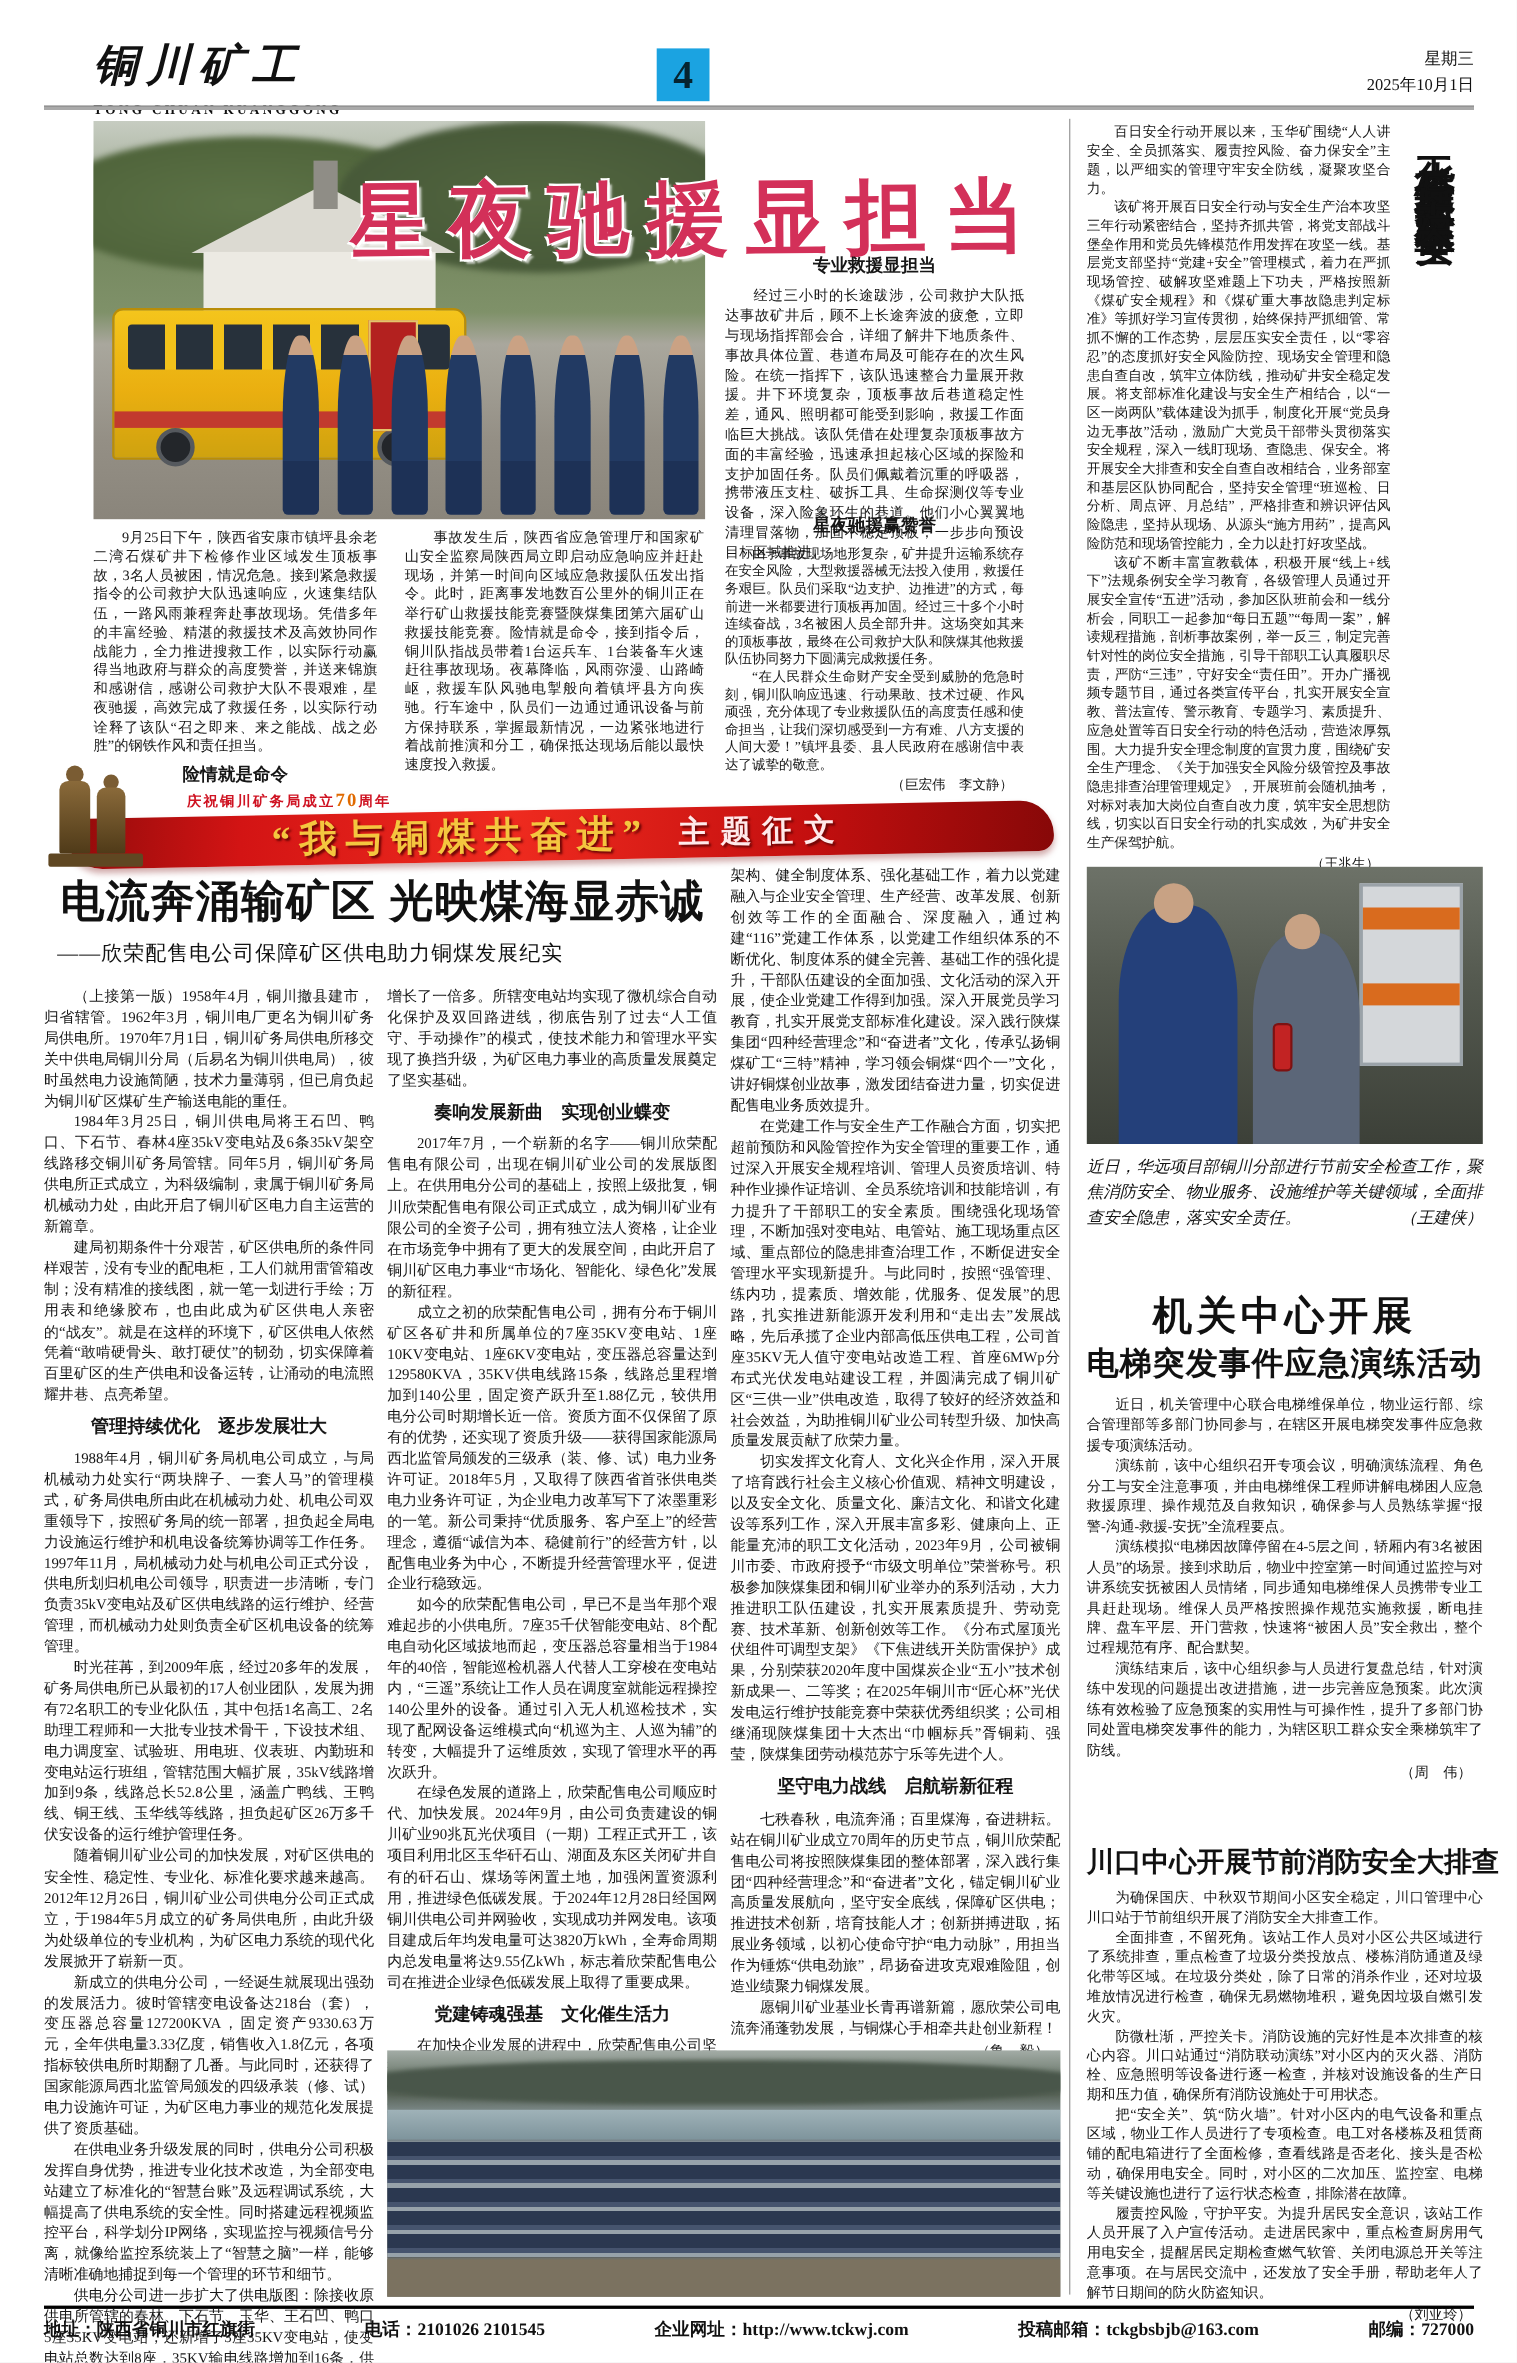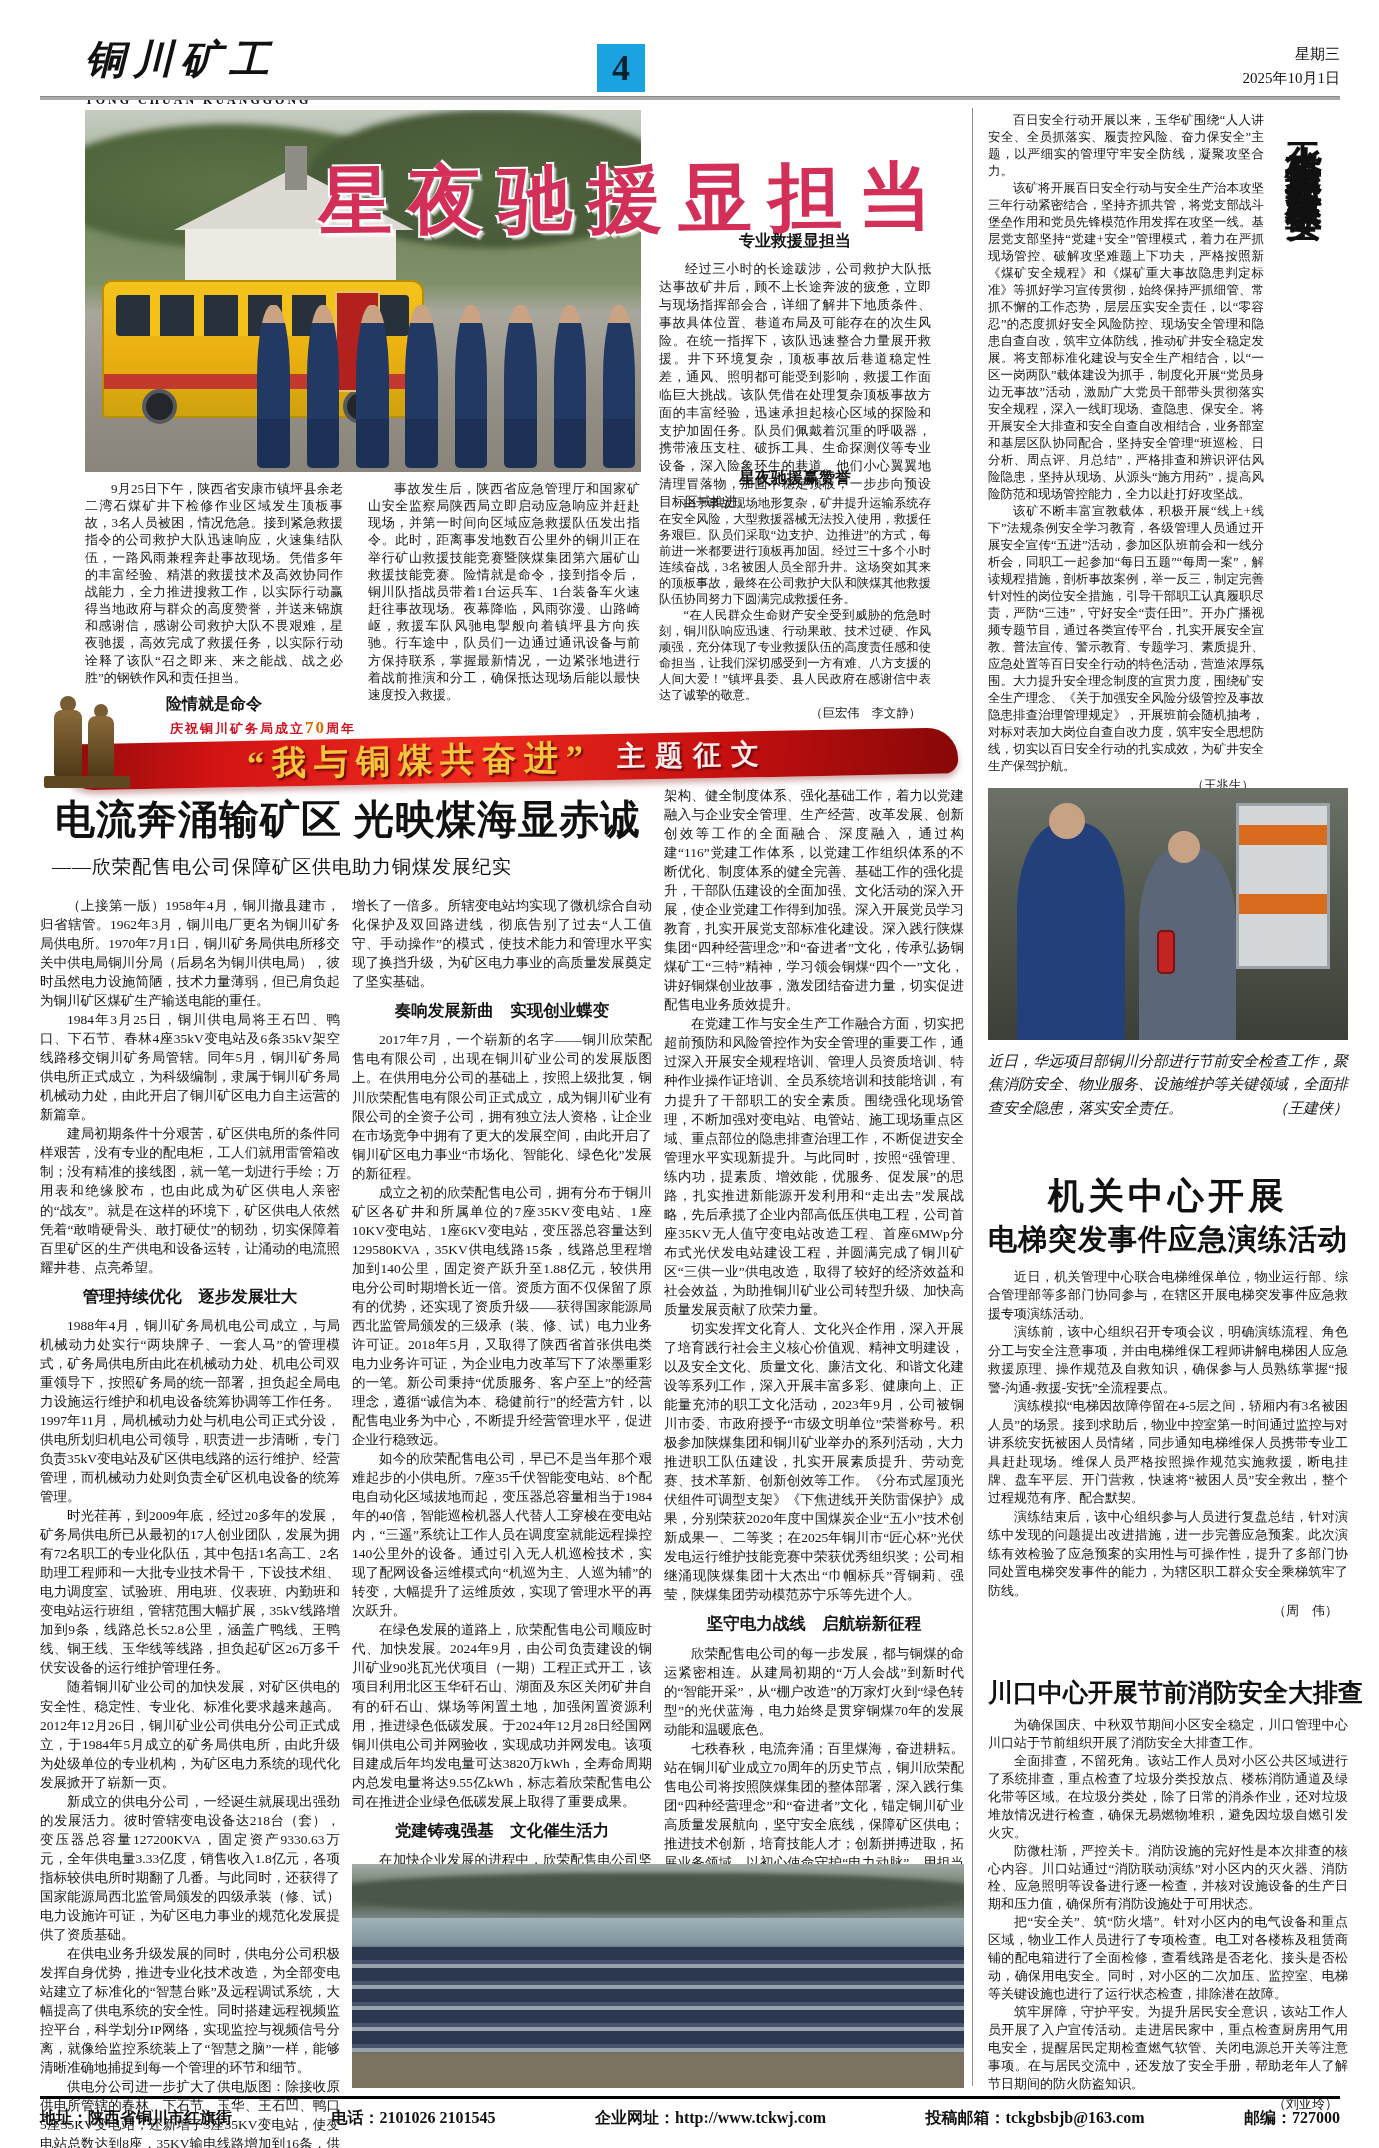--- a/index.html
+++ b/index.html
@@ -174,21 +174,21 @@
     <p>演练结束后，该中心组织参与人员进行复盘总结，针对演练中发现的问题提出改进措施，进一步完善应急预案。此次演练有效检验了应急预案的实用性与可操作性，提升了多部门协同处置电梯突发事件的能力，为辖区职工群众安全乘梯筑牢了防线。</p>
     <div class="byline">（周　伟）</div>
   </div>
 
   <div class="abs r-title3" style="left:988px;top:1676px;width:360px">川口中心开展节前消防安全大排查</div>
   <div class="abs bodytxt" style="left:988px;top:1716px;width:360px;height:372px;font-size:13px;line-height:1.38">
     <p>为确保国庆、中秋双节期间小区安全稳定，川口管理中心川口站于节前组织开展了消防安全大排查工作。</p>
     <p>全面排查，不留死角。该站工作人员对小区公共区域进行了系统排查，重点检查了垃圾分类投放点、楼栋消防通道及绿化带等区域。在垃圾分类处，除了日常的消杀作业，还对垃圾堆放情况进行检查，确保无易燃物堆积，避免因垃圾自燃引发火灾。</p>
     <p>防微杜渐，严控关卡。消防设施的完好性是本次排查的核心内容。川口站通过“消防联动演练”对小区内的灭火器、消防栓、应急照明等设备进行逐一检查，并核对设施设备的生产日期和压力值，确保所有消防设施处于可用状态。</p>
     <p>把“安全关”、筑“防火墙”。针对小区内的电气设备和重点区域，物业工作人员进行了专项检查。电工对各楼栋及租赁商铺的配电箱进行了全面检修，查看线路是否老化、接头是否松动，确保用电安全。同时，对小区的二次加压、监控室、电梯等关键设施也进行了运行状态检查，排除潜在故障。</p>
-    <p>筑牢屏障，守护平安。为提升居民安全意识，该站工作人员开展了入户宣传活动。走进居民家中，重点检查厨房用气用电安全，提醒居民定期检查燃气软管、关闭电源总开关等注意事项。在与居民交流中，还发放了安全手册，帮助老年人了解节日期间的防火防盗知识。</p>
+    <p>履责控风险，守护平安。为提升居民安全意识，该站工作人员开展了入户宣传活动。走进居民家中，重点检查厨房用气用电安全，提醒居民定期检查燃气软管、关闭电源总开关等注意事项。在与居民交流中，还发放了安全手册，帮助老年人了解节日期间的防火防盗知识。</p>
     <div class="byline">（刘亚玲）</div>
   </div>
 
   <div class="abs" style="left:40px;top:720px;width:925px;height:70px">
     <div class="abs anniv" style="left:130px;top:-2px;overflow:hidden;height:16px">
       <span>庆祝铜川矿务局成立</span><b>70</b><span>周年</span>
     </div>
     <div class="abs ribbon" style="left:18px;top:16px;width:900px;height:46px">
       <span class="ribbon-quote">“我与铜煤共奋进”</span>
       <span class="ribbon-label">主题征文</span>
@@ -228,21 +228,20 @@
     <p>在绿色发展的道路上，欣荣配售电公司顺应时代、加快发展。2024年9月，由公司负责建设的铜川矿业90兆瓦光伏项目（一期）工程正式开工，该项目利用北区玉华矸石山、湖面及东区关闭矿井自有的矸石山、煤场等闲置土地，加强闲置资源利用，推进绿色低碳发展。于2024年12月28日经国网铜川供电公司并网验收，实现成功并网发电。该项目建成后年均发电量可达3820万kWh，全寿命周期内总发电量将达9.55亿kWh，标志着欣荣配售电公司在推进企业绿色低碳发展上取得了重要成果。</p>
     <h3 class="subhd" style="font-size:16.5px">党建铸魂强基　文化催生活力</h3>
     <p>在加快企业发展的进程中，欣荣配售电公司坚持以高质量党建引领企业高质量发展，紧紧围绕陕煤集团统一部署和铜川矿业公司党建工作各项要求，聚焦实施党建“创新提质”工程，全力打造“双融双创”铜煤特色党建品牌，以2023年公司党总支升格为党委为新起点，全面夯实党建基础工作，通过完善党建组织</p>
   </div>
 
   <div class="abs bodytxt" style="left:664px;top:786px;width:300px;height:1072px;font-size:13.5px;line-height:1.41">
     <p class="noind">架构、健全制度体系、强化基础工作，着力以党建融入与企业安全管理、生产经营、改革发展、创新创效等工作的全面融合、深度融入，通过构建“116”党建工作体系，以党建工作组织体系的不断优化、制度体系的健全完善、基础工作的强化提升，干部队伍建设的全面加强、文化活动的深入开展，使企业党建工作得到加强。深入开展党员学习教育，扎实开展党支部标准化建设。深入践行陕煤集团“四种经营理念”和“奋进者”文化，传承弘扬铜煤矿工“三特”精神，学习领会铜煤“四个一”文化，讲好铜煤创业故事，激发团结奋进力量，切实促进配售电业务质效提升。</p>
     <p>在党建工作与安全生产工作融合方面，切实把超前预防和风险管控作为安全管理的重要工作，通过深入开展安全规程培训、管理人员资质培训、特种作业操作证培训、全员系统培训和技能培训，有力提升了干部职工的安全素质。围绕强化现场管理，不断加强对变电站、电管站、施工现场重点区域、重点部位的隐患排查治理工作，不断促进安全管理水平实现新提升。与此同时，按照“强管理、练内功，提素质、增效能，优服务、促发展”的思路，扎实推进新能源开发利用和“走出去”发展战略，先后承揽了企业内部高低压供电工程，公司首座35KV无人值守变电站改造工程、首座6MWp分布式光伏发电站建设工程，并圆满完成了铜川矿区“三供一业”供电改造，取得了较好的经济效益和社会效益，为助推铜川矿业公司转型升级、加快高质量发展贡献了欣荣力量。</p>
     <p>切实发挥文化育人、文化兴企作用，深入开展了培育践行社会主义核心价值观、精神文明建设，以及安全文化、质量文化、廉洁文化、和谐文化建设等系列工作，深入开展丰富多彩、健康向上、正能量充沛的职工文化活动，2023年9月，公司被铜川市委、市政府授予“市级文明单位”荣誉称号。积极参加陕煤集团和铜川矿业举办的系列活动，大力推进职工队伍建设，扎实开展素质提升、劳动竞赛、技术革新、创新创效等工作。《分布式屋顶光伏组件可调型支架》《下焦进线开关防雷保护》成果，分别荣获2020年度中国煤炭企业“五小”技术创新成果一、二等奖；在2025年铜川市“匠心杯”光伏发电运行维护技能竞赛中荣获优秀组织奖；公司相继涌现陕煤集团十大杰出“巾帼标兵”胥铜莉、强莹，陕煤集团劳动模范苏宁乐等先进个人。</p>
     <h3 class="subhd" style="font-size:16.5px">坚守电力战线　启航崭新征程</h3>
-    <p>欣荣配售电公司的每一步发展，都与铜煤的命运紧密相连。从建局初期的“万人会战”到新时代的“智能开采”，从“棚户改造”的万家灯火到“绿色转型”的光伏蓝海，电力始终是贯穿铜煤70年的发展动能和温暖底色。</p>
     <p>七秩春秋，电流奔涌；百里煤海，奋进耕耘。站在铜川矿业成立70周年的历史节点，铜川欣荣配售电公司将按照陕煤集团的整体部署，深入践行集团“四种经营理念”和“奋进者”文化，锚定铜川矿业高质量发展航向，坚守安全底线，保障矿区供电；推进技术创新，培育技能人才；创新拼搏进取，拓展业务领域，以初心使命守护“电力动脉”，用担当作为锤炼“供电劲旅”，昂扬奋进攻克艰难险阻，创造业绩聚力铜煤发展。</p>
     <p>愿铜川矿业基业长青再谱新篇，愿欣荣公司电流奔涌蓬勃发展，与铜煤心手相牵共赴创业新程！</p>
     <div class="byline">（鲁　毅）</div>
   </div>
 
   <div class="abs photo3" style="left:352px;top:1864px;width:612px;height:224px">
     <div class="p3-hills"></div>
     <div class="p3-water"></div>
     <div class="p3-panels"></div>
     <div class="p3-ground"></div>

